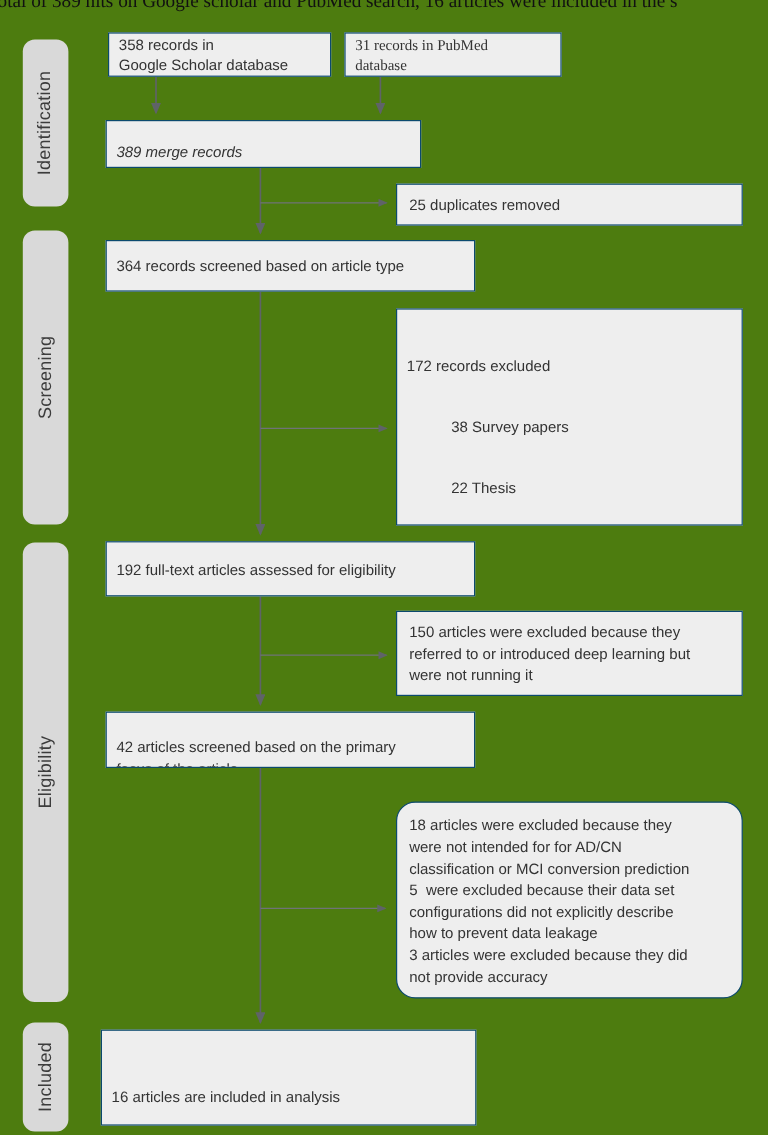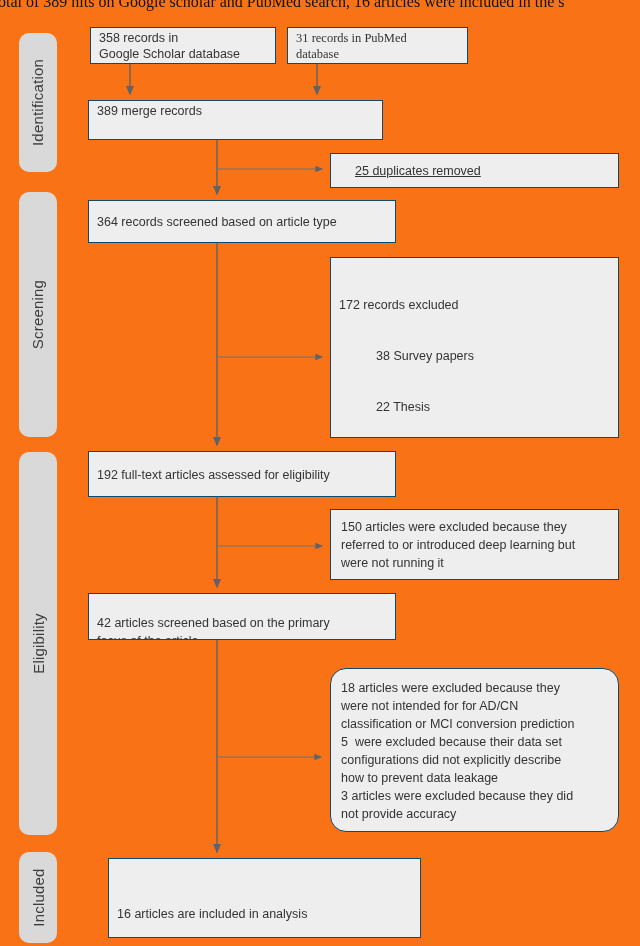--- a/index.html
+++ b/index.html
@@ -1,17 +1,17 @@
 <!DOCTYPE html>
 <html><head>
 <meta charset="utf-8">
 <style>
   html,body{margin:0;padding:0;background:#ffffff;}
   #frame{
-    position:relative;width:640px;height:946px;overflow:hidden;background:#f97316;
+    position:relative;width:640px;height:946px;overflow:hidden;background:#4d7c0f;
     font-family:"Liberation Sans",sans-serif;
   }
   .caption{
     position:absolute;left:-2px;top:-7px;width:660px;
     font-family:"Liberation Serif",serif;font-size:16px;color:#111;white-space:nowrap;
   }
   .stage{
     position:absolute;left:19px;width:38px;background:#d9d9d9;border-radius:10px;
     display:flex;align-items:center;justify-content:center;
   }
@@ -64,23 +64,23 @@
     <line x1="217" y1="640" x2="217" y2="852" marker-end="url(#ah)"></line>
     <line x1="217" y1="757" x2="321" y2="757" marker-end="url(#ah)" class="branch"></line>
   </svg>
 
   <div class="box" style="left:90px;top:27px;width:186px;height:37px;padding:2px 8px;line-height:16px;">358 records in
 Google Scholar database</div>
 
   <div class="box" style="left:287px;top:27px;width:181px;height:37px;padding:2px 8px;line-height:16px;font-family:Liberation Serif, serif;">31 records in PubMed
 database</div>
 
-  <div class="box" style="left:88px;top:100px;width:295px;height:40px;padding:1px 8px;">389 merge records</div>
+  <div class="box" style="left:88px;top:100px;width:263px;height:40px;padding:17px 8px;font-style:italic;">389 merge records</div>
 
-  <div class="box" style="left:330px;top:153px;width:289px;height:35px;padding:8px 24px;text-decoration:underline;">25 duplicates removed</div>
+  <div class="box" style="left:330px;top:153px;width:289px;height:35px;padding:8px 10px;">25 duplicates removed</div>
 
   <div class="box" style="left:88px;top:200px;width:308px;height:43px;padding:12px 8px;">364 records screened based on article type</div>
 
   <div class="box" style="left:330px;top:257px;width:289px;height:181px;padding:5px 8px;line-height:17px;">
     <div>172 records excluded</div>
     <div class="list-item">38 Survey papers</div>
     <div class="list-item">22 Thesis</div>
     
     
     
@@ -101,19 +101,19 @@
 
   <div class="box" style="left:330px;top:668px;width:289px;height:164px;padding:10px 10px;border-radius:16px;">18 articles were excluded because they
 were not intended for for AD/CN
 classification or MCI conversion prediction
 5  were excluded because their data set
 configurations did not explicitly describe
 how to prevent data leakage
 3 articles were excluded because they did
 not provide accuracy</div>
 
-  <div class="box" style="left:108px;top:858px;width:313px;height:80px;padding:10px 8px;">
+  <div class="box" style="left:84px;top:858px;width:313px;height:80px;padding:10px 8px;">
     <div>16 articles are included in analysis</div>
     
     
   </div>
 
 </div>
 
 </body></html>

